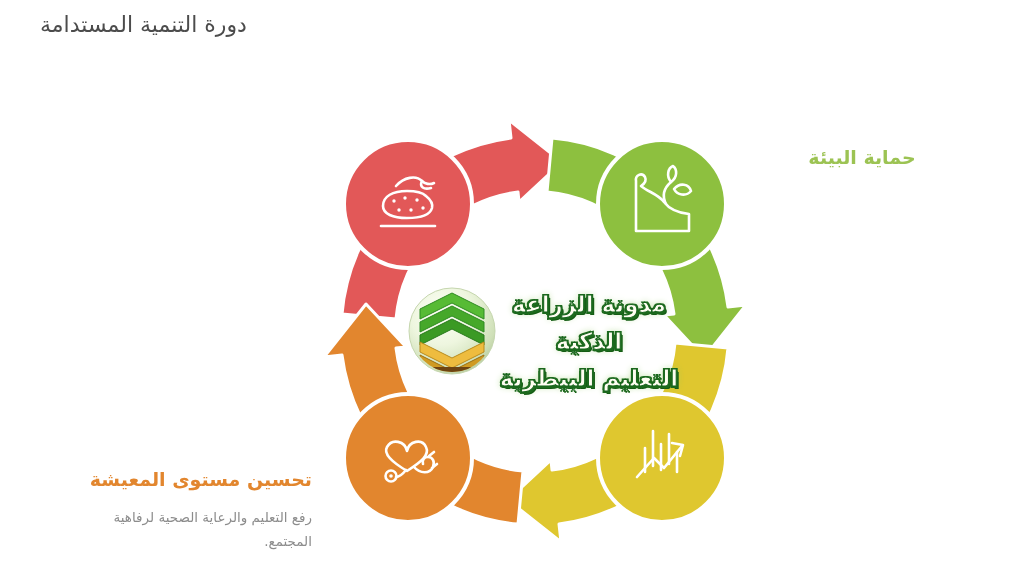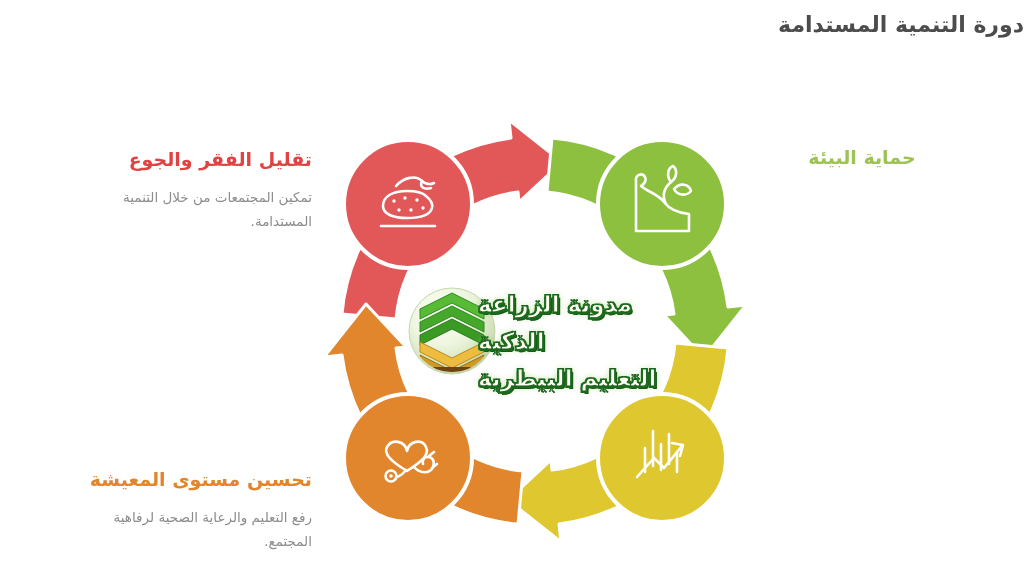--- a/index.html
+++ b/index.html
@@ -2,36 +2,36 @@
 <html lang="ar"><head>
 <meta charset="utf-8">
 <style>
   html,body{margin:0;padding:0;background:#ffffff;}
   .stage{
     position:relative;width:1024px;height:572px;background:#ffffff;overflow:hidden;
     font-family:"DejaVu Sans","Liberation Sans",sans-serif;
   }
   .title{
     position:absolute;top:12px;left:0;width:100%;padding-left:40px;box-sizing:border-box;
-    margin:0;text-align:right;font-size:22px;font-weight:700;color:#4c4c4c;direction:rtl;
+    margin:0;text-align:left;font-size:22px;font-weight:400;color:#4c4c4c;direction:rtl;
   }
   .diagram{position:absolute;left:0;top:0;width:1024px;height:572px;}
   .label{position:absolute;direction:rtl;}
   .label h2{margin:0 0 13px 0;font-size:19px;font-weight:700;line-height:1.25;}
   .label p{margin:0;font-size:13.5px;line-height:1.78;color:#8c8c8c;font-weight:400;}
   .tl{top:148px;right:712px;width:232px;text-align:right;}
   .tr{top:146px;left:744px;width:236px;text-align:left;}
   .bl{top:424px;right:712px;width:236px;text-align:right;}
   .br{top:424px;left:744px;width:248px;text-align:left;}
   .tl h2{color:#e04343;}
   .tr h2{color:#9cc353;text-align:center;}
   .br h2{color:#e3c32d;}
   .bl h2{color:#e2862e;margin-top:44px;}
   .center-text{
-    position:absolute;left:478px;top:286px;width:222px;text-align:left;direction:rtl;
+    position:absolute;left:478px;top:286px;width:222px;text-align:center;direction:rtl;
     font-size:23px;font-weight:700;line-height:37px;color:#fffef2;
     -webkit-text-stroke:1px #17641c;
     text-shadow:
       1.5px 1.5px 0 #1d6b1d,-1.5px -1.5px 0 #1d6b1d,1.5px -1.5px 0 #1d6b1d,-1.5px 1.5px 0 #1d6b1d,
       2.5px 2.5px 0 #145c14,0 0 7px rgba(150,205,100,0.95);
   }
 </style>
 </head>
 <body>
 
@@ -105,24 +105,20 @@
         <path d="M-32,-22 L0,-38 L32,-22 L32,-12 L0,-28 L-32,-12 Z" fill="#57bb35" stroke="#2e8a22" stroke-width="1"></path>
         <path d="M-32,-9 L0,-25 L32,-9 L32,1 L0,-15 L-32,1 Z" fill="#46a82a" stroke="#2e8a22" stroke-width="1"></path>
         <path d="M-32,4 L0,-12 L32,4 L32,14 L0,-2 L-32,14 Z" fill="#3b9a24" stroke="#287a1d" stroke-width="1"></path>
         <path d="M-32,11 L0,27 L32,11 L32,21 L0,37 L-32,21 Z" fill="#eebc3f" stroke="#b98a1d" stroke-width="1"></path>
         <path d="M-32,24 L0,40 L32,24 L32,34 L0,50 L-32,34 Z" fill="#cf9a22" stroke="#9a6f12" stroke-width="1"></path>
         <rect x="-42" y="36" width="84" height="12" fill="#6e4412"></rect>
       </g>
     </g>
   </svg>
 
-  <div class="label tl">
-    <h2>تقليل الفقر والجوع</h2>
-    <p>تمكين المجتمعات من خلال التنمية المستدامة.</p>
-  </div>
 
   <div class="label tr">
     <h2>حماية البيئة</h2>
   </div>
 
 
   <div class="label bl">
     <h2>تحسين مستوى المعيشة</h2>
     <p>رفع التعليم والرعاية الصحية لرفاهية المجتمع.</p>
   </div>

